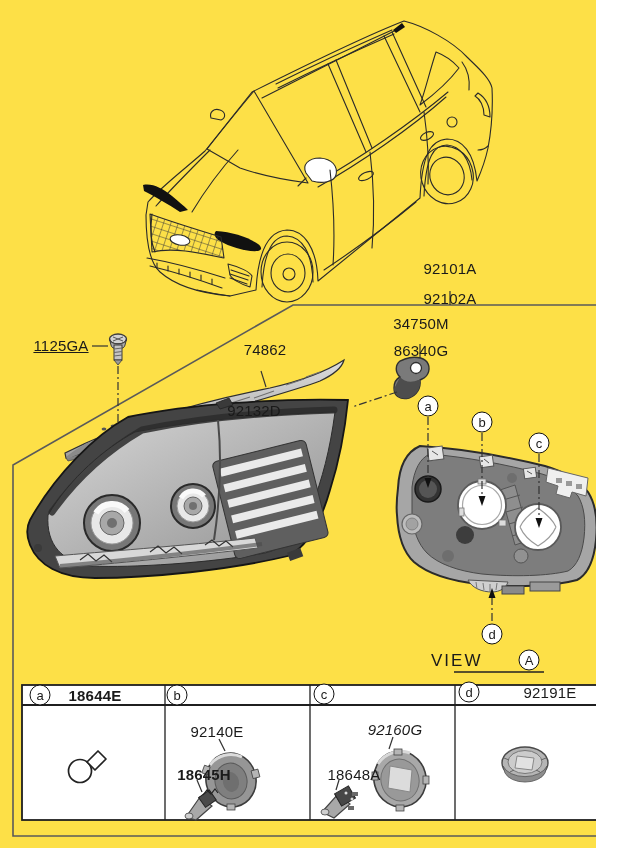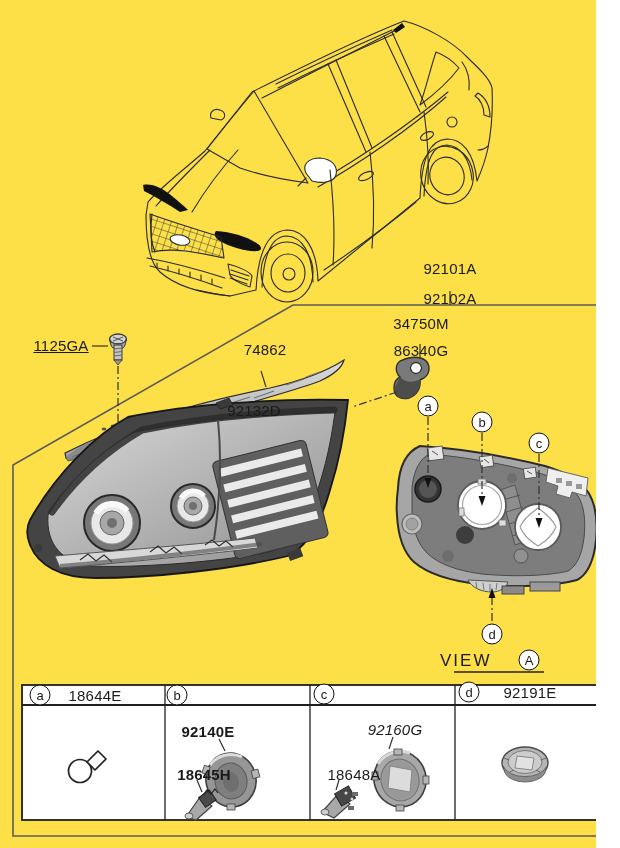--- a/index.html
+++ b/index.html
@@ -282,28 +282,28 @@
   <div class="lbl" style="left:265px;top:343px;">74862</div>
   <div class="lbl" style="left:254px;top:357px;margin-top:47px;">92132D</div>
   <div class="lbl" style="left:421px;top:317px;">34750M</div>
   <div class="lbl" style="left:421px;top:344px;text-align:center;">86340G</div>
 
   <div class="callout" style="left:428px;top:406px;">a</div>
   <div class="callout" style="left:482px;top:422px;">b</div>
   <div class="callout" style="left:539px;top:443px;">c</div>
   <div class="callout" style="left:492px;top:634px;">d</div>
 
-  <div class="view-lbl" style="left:440px;top:652px;">VIEW</div>
+  <div class="view-lbl" style="left:431px;top:652px;">VIEW</div>
   <div class="callout" style="left:529px;top:660px;">A</div>
 
   <div class="callout" style="left:40px;top:695px;">a</div>
-  <div class="lbl" style="left:95px;top:689px;">18644E</div>
+  <div class="lbl" style="left:95px;top:689px;font-weight:bold;">18644E</div>
   <div class="callout" style="left:177px;top:695px;">b</div>
   <div class="callout" style="left:324px;top:694px;">c</div>
   <div class="callout" style="left:469px;top:692px;">d</div>
-  <div class="lbl" style="left:530px;top:686px;">92191E</div>
-
-  <div class="lbl" style="left:208px;top:725px;font-weight:bold;">92140E</div>
+  <div class="lbl" style="left:550px;top:686px;">92191E</div>
+
+  <div class="lbl" style="left:217px;top:725px;">92140E</div>
   <div class="lbl" style="left:204px;top:768px;font-weight:bold;">18645H</div>
   <div class="lbl" style="left:395px;top:723px;font-style:italic;">92160G</div>
   <div class="lbl" style="left:354px;top:768px;">18648A</div>
 
 </div>
 
 </body></html>

